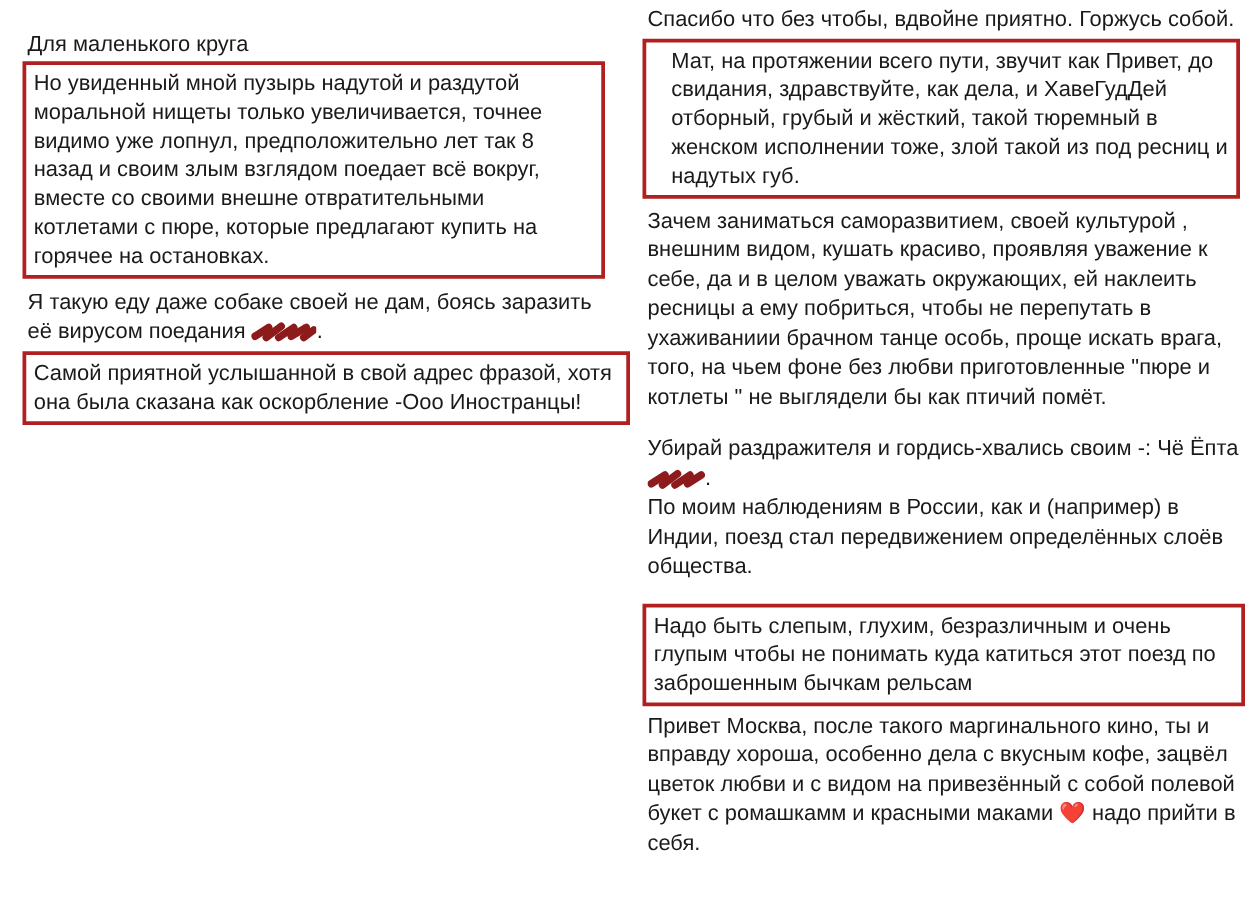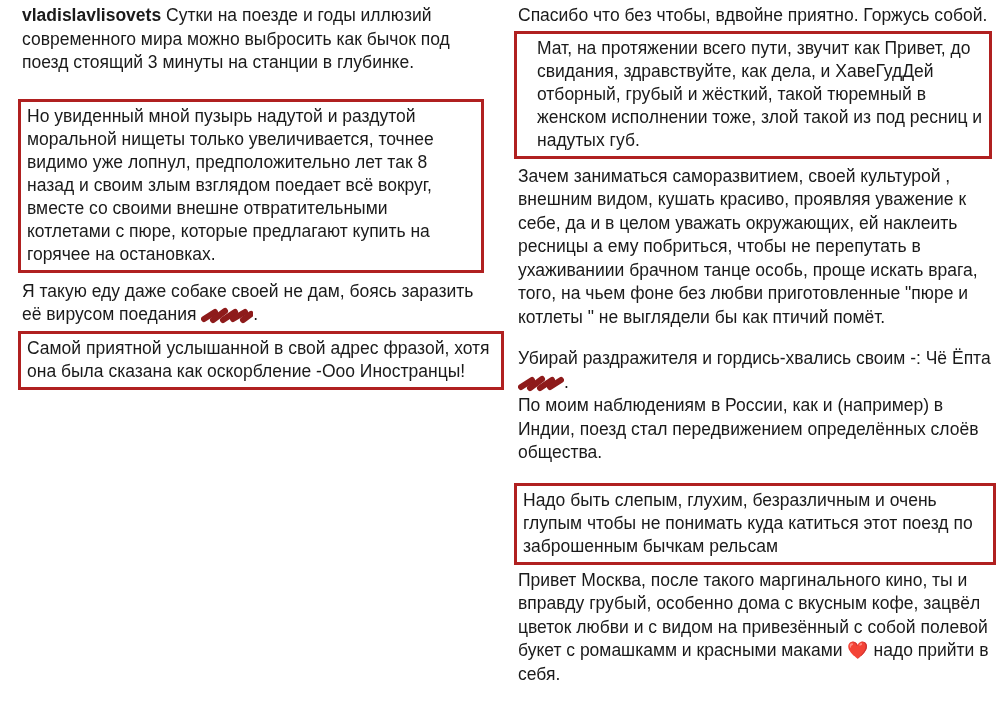--- a/index.html
+++ b/index.html
@@ -64,28 +64,26 @@
   }
   .tight { line-height: 23px; }
 </style>
 </head>
 <body>
 
 <div class="page">
 
   <div class="column col-left">
 
-    <p class="para" style="margin-top:4px;">
-      <span class="username">vladislavlisovets</span><span> Сутки на поезде и годы иллюзий современного мира можно выбросить как бычок под поезд стоящий 3 минуты на станции в глубинке.</span>
-    </p>
 
 
 
     <div class="spacer-lg"></div>
 
+    <p class="para" style="margin:0 0 1px 0;">Для маленького круга</p>
 
     <div class="boxed" style="margin-left:-4px; width:466px;">
       <p class="para tight">Но увиденный мной пузырь надутой и раздутой моральной нищеты только увеличивается, точнее видимо уже лопнул, предположительно лет так 8 назад и своим злым взглядом поедает всё вокруг, вместе со своими внешне отвратительными котлетами с пюре, которые предлагают купить на горячее на остановках.</p>
     </div>
 
     <p class="para" style="margin-top:7px;">
       <span>Я такую еду даже собаке своей не дам,  боясь заразить её вирусом поедания </span><span class="redact"><svg width="52" height="18" viewBox="0 0 52 18">
             <g stroke="#8e1b1b" stroke-width="6" stroke-linecap="round">
               <path d="M3 12 L14 5"></path>
               <path d="M12 13 L24 4"></path>
@@ -127,18 +125,18 @@
 
     <p class="para" style="margin-top:0;">По моим наблюдениям в России, как и (например) в Индии, поезд стал передвижением определённых слоёв общества.</p>
 
     <div class="spacer-md"></div>
 
     <div class="boxed" style="margin-top:0; margin-left:-4px; width:482px;">
       <p class="para tight">Надо быть слепым, глухим, безразличным и очень глупым чтобы не понимать куда катиться этот поезд по заброшенным бычкам рельсам</p>
     </div>
 
     <p class="para" style="margin-top:4px;">
-      <span>Привет Москва, после такого маргинального кино, ты и вправду грубый, особенно дома с вкусным кофе, зацвёл цветок любви и с видом на привезённый с собой полевой букет с ромашкамм и красными маками </span><span class="heart">❤️</span><span> надо прийти в себя.</span>
+      <span>Привет Москва, после такого маргинального кино, ты и вправду хороша, особенно дела с вкусным кофе, зацвёл цветок любви и с видом на привезённый с собой полевой букет с ромашкамм и красными маками </span><span class="heart">❤️</span><span> надо прийти в себя.</span>
     </p>
 
   </div>
 
 </div>
 
 </body></html>

